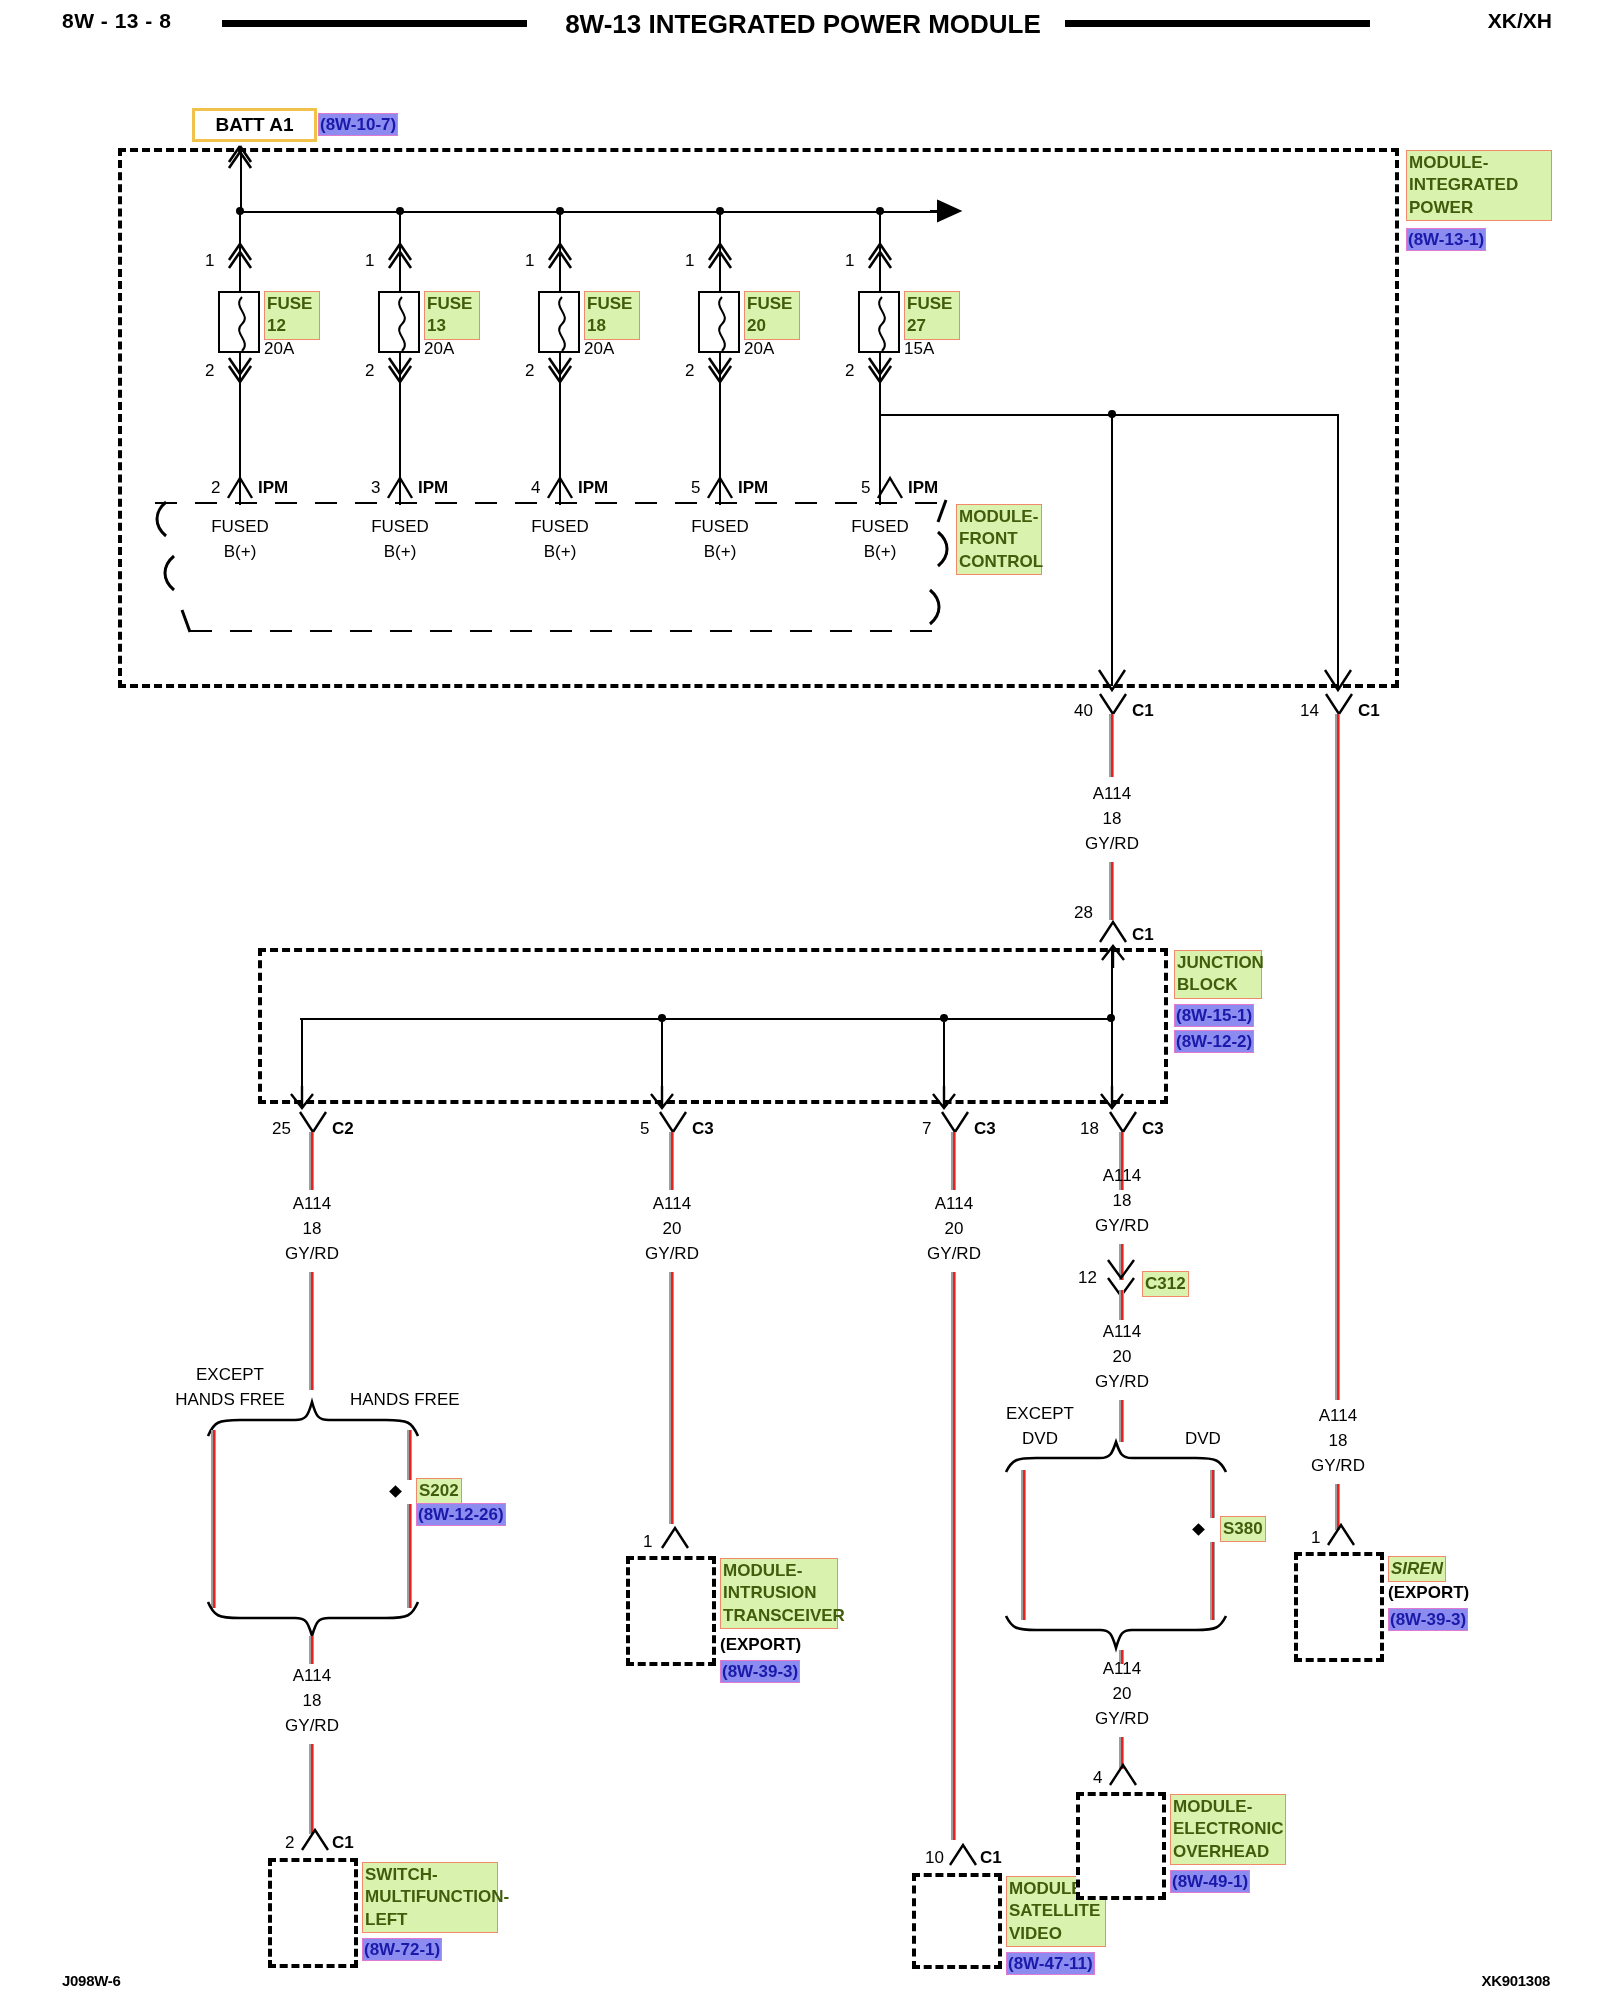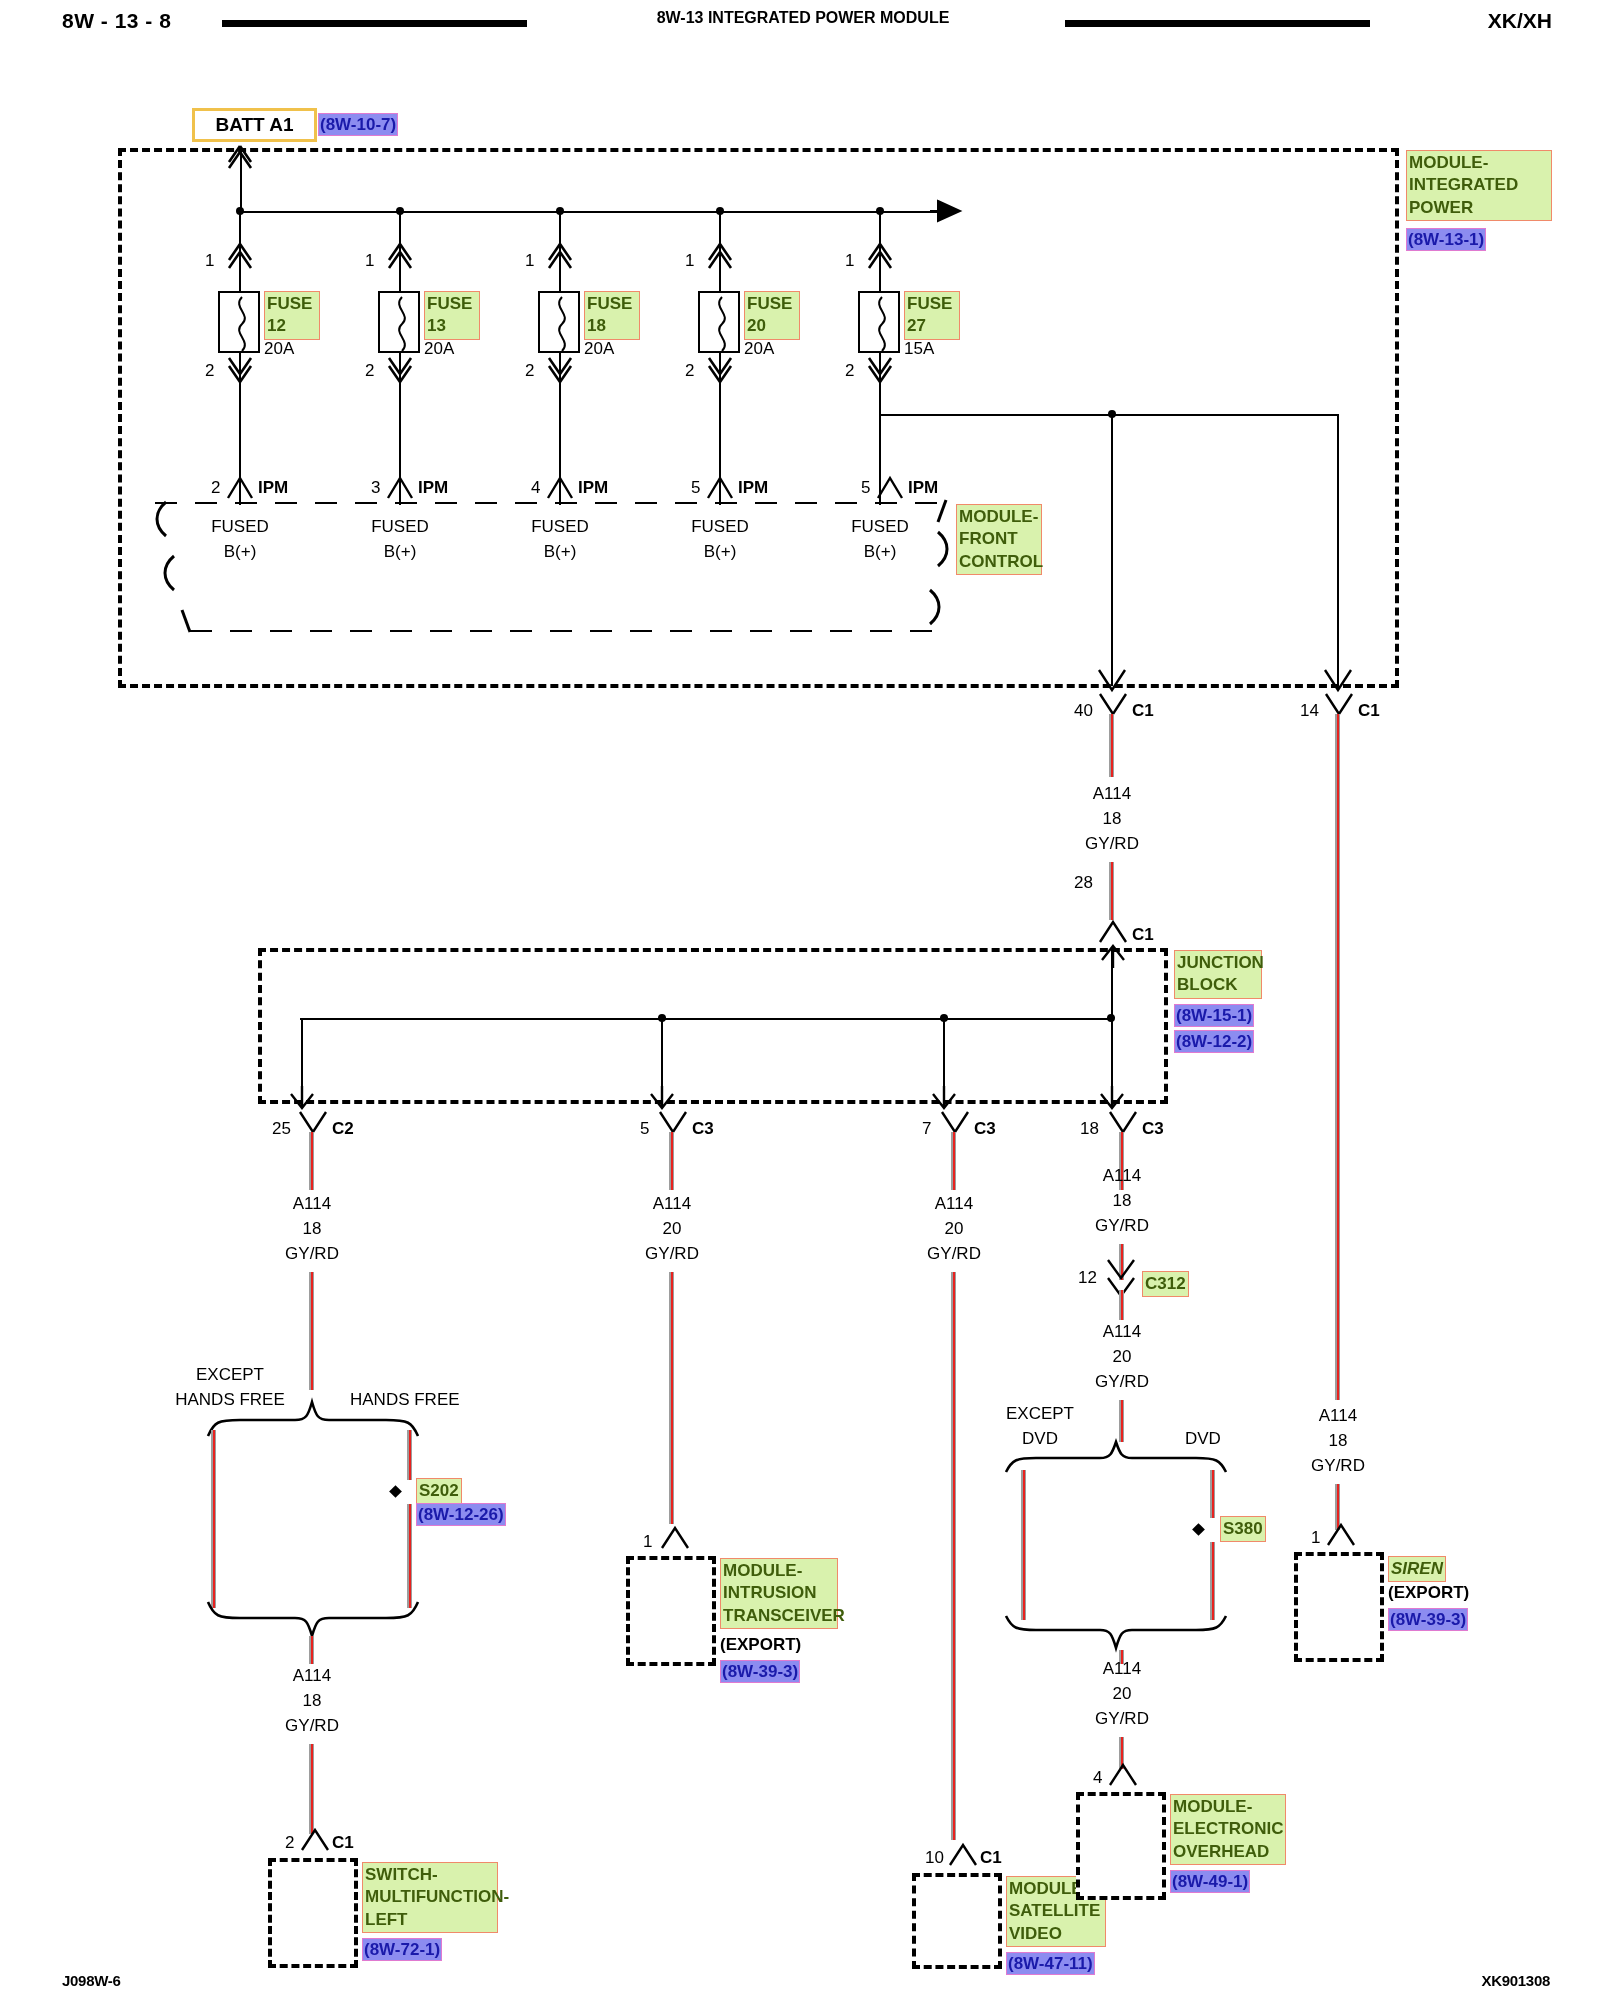--- a/index.html
+++ b/index.html
@@ -17,21 +17,21 @@
   
   #header {
     position: absolute; left: 0; top: 0; width: 1600px; height: 46px;
   }
   #header .hdr-left {
     position: absolute; left: 62px; top: 9px;
     font-size: 21px; font-weight: bold; letter-spacing: .5px;
   }
   #header .hdr-center {
     position: absolute; left: 0; top: 9px; width: 1600px;
-    text-align: center; font-size: 16px; font-weight: bold; padding-left: 6px;
+    text-align: center; font-size: 26px; font-weight: bold; padding-left: 6px;
   }
   #header .hdr-right {
     position: absolute; right: 48px; top: 9px;
     font-size: 21px; font-weight: bold;
   }
   #header .rule-l {
     position: absolute; left: 222px; top: 20px; width: 305px; height: 7px;
     background: #000;
   }
   #header .rule-r {
@@ -307,21 +307,21 @@
 <div class="txt ctr" style="left:1112px; top:808px;">18</div>
 <div class="txt ctr" style="left:1112px; top:833px;">GY/RD</div>
 <div class="wire" style="left:1109px; top:862px; height:58px;"></div>
 
 <div class="wire" style="left:1335px; top:714px; height:686px;"></div>
 <div class="txt ctr" style="left:1338px; top:1405px;">A114</div>
 <div class="txt ctr" style="left:1338px; top:1430px;">18</div>
 <div class="txt ctr" style="left:1338px; top:1455px;">GY/RD</div>
 <div class="wire" style="left:1335px; top:1484px; height:46px;"></div>
 
-<div class="txt" style="left:1074px; top:872px;">28</div>
+<div class="txt" style="left:1074px; top:902px;">28</div>
 <svg style="left:1100px; top:922px;" width="26" height="22">
   <path d="M0 20 L13 0 L26 20" stroke="#000" stroke-width="2.4" fill="none"></path>
 </svg>
 <div class="txt b" style="left:1132px; top:924px;">C1</div>
 
 <div class="dash-box" style="left:258px; top:948px; width:910px; height:156px;"></div>
 <div class="chip" style="left:1174px; top:950px; width:88px;">JUNCTION
 BLOCK</div>
 <div class="ref" style="left:1174px; top:1004px;">(8W-15-1)</div>
 <div class="ref" style="left:1174px; top:1030px;">(8W-12-2)</div>

